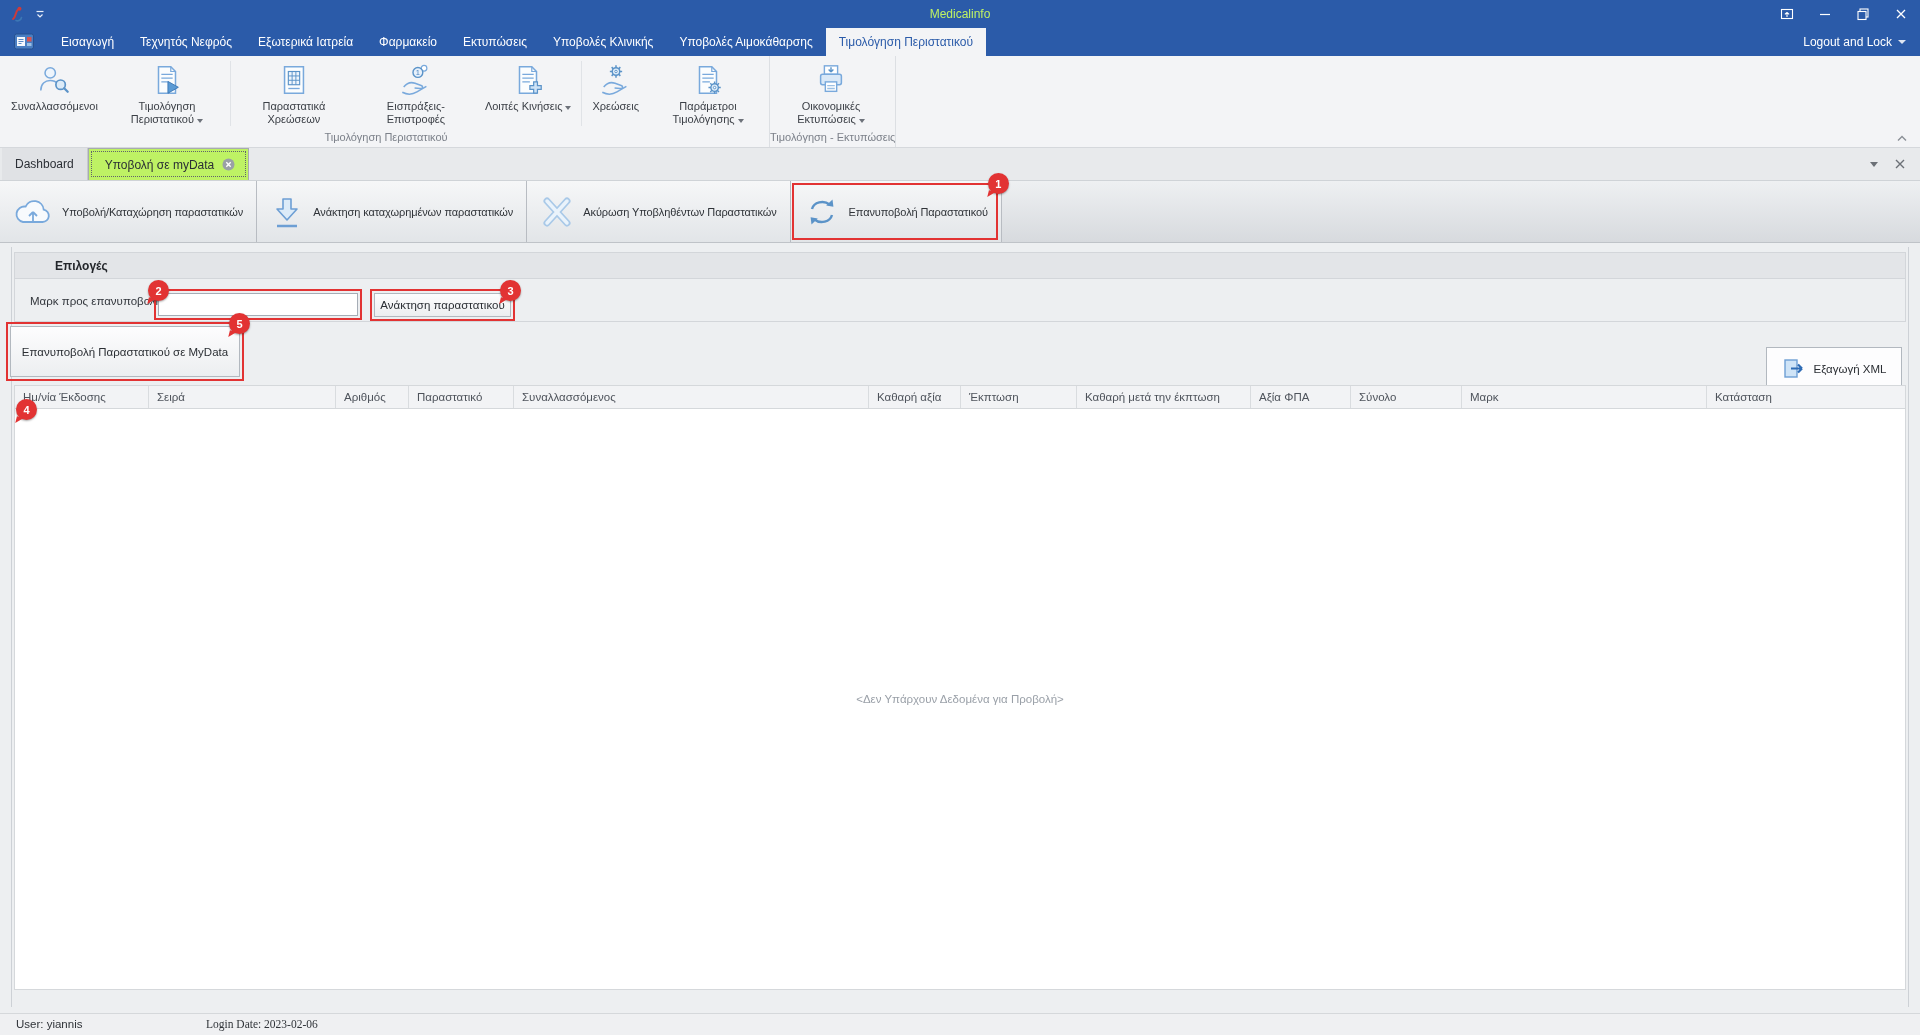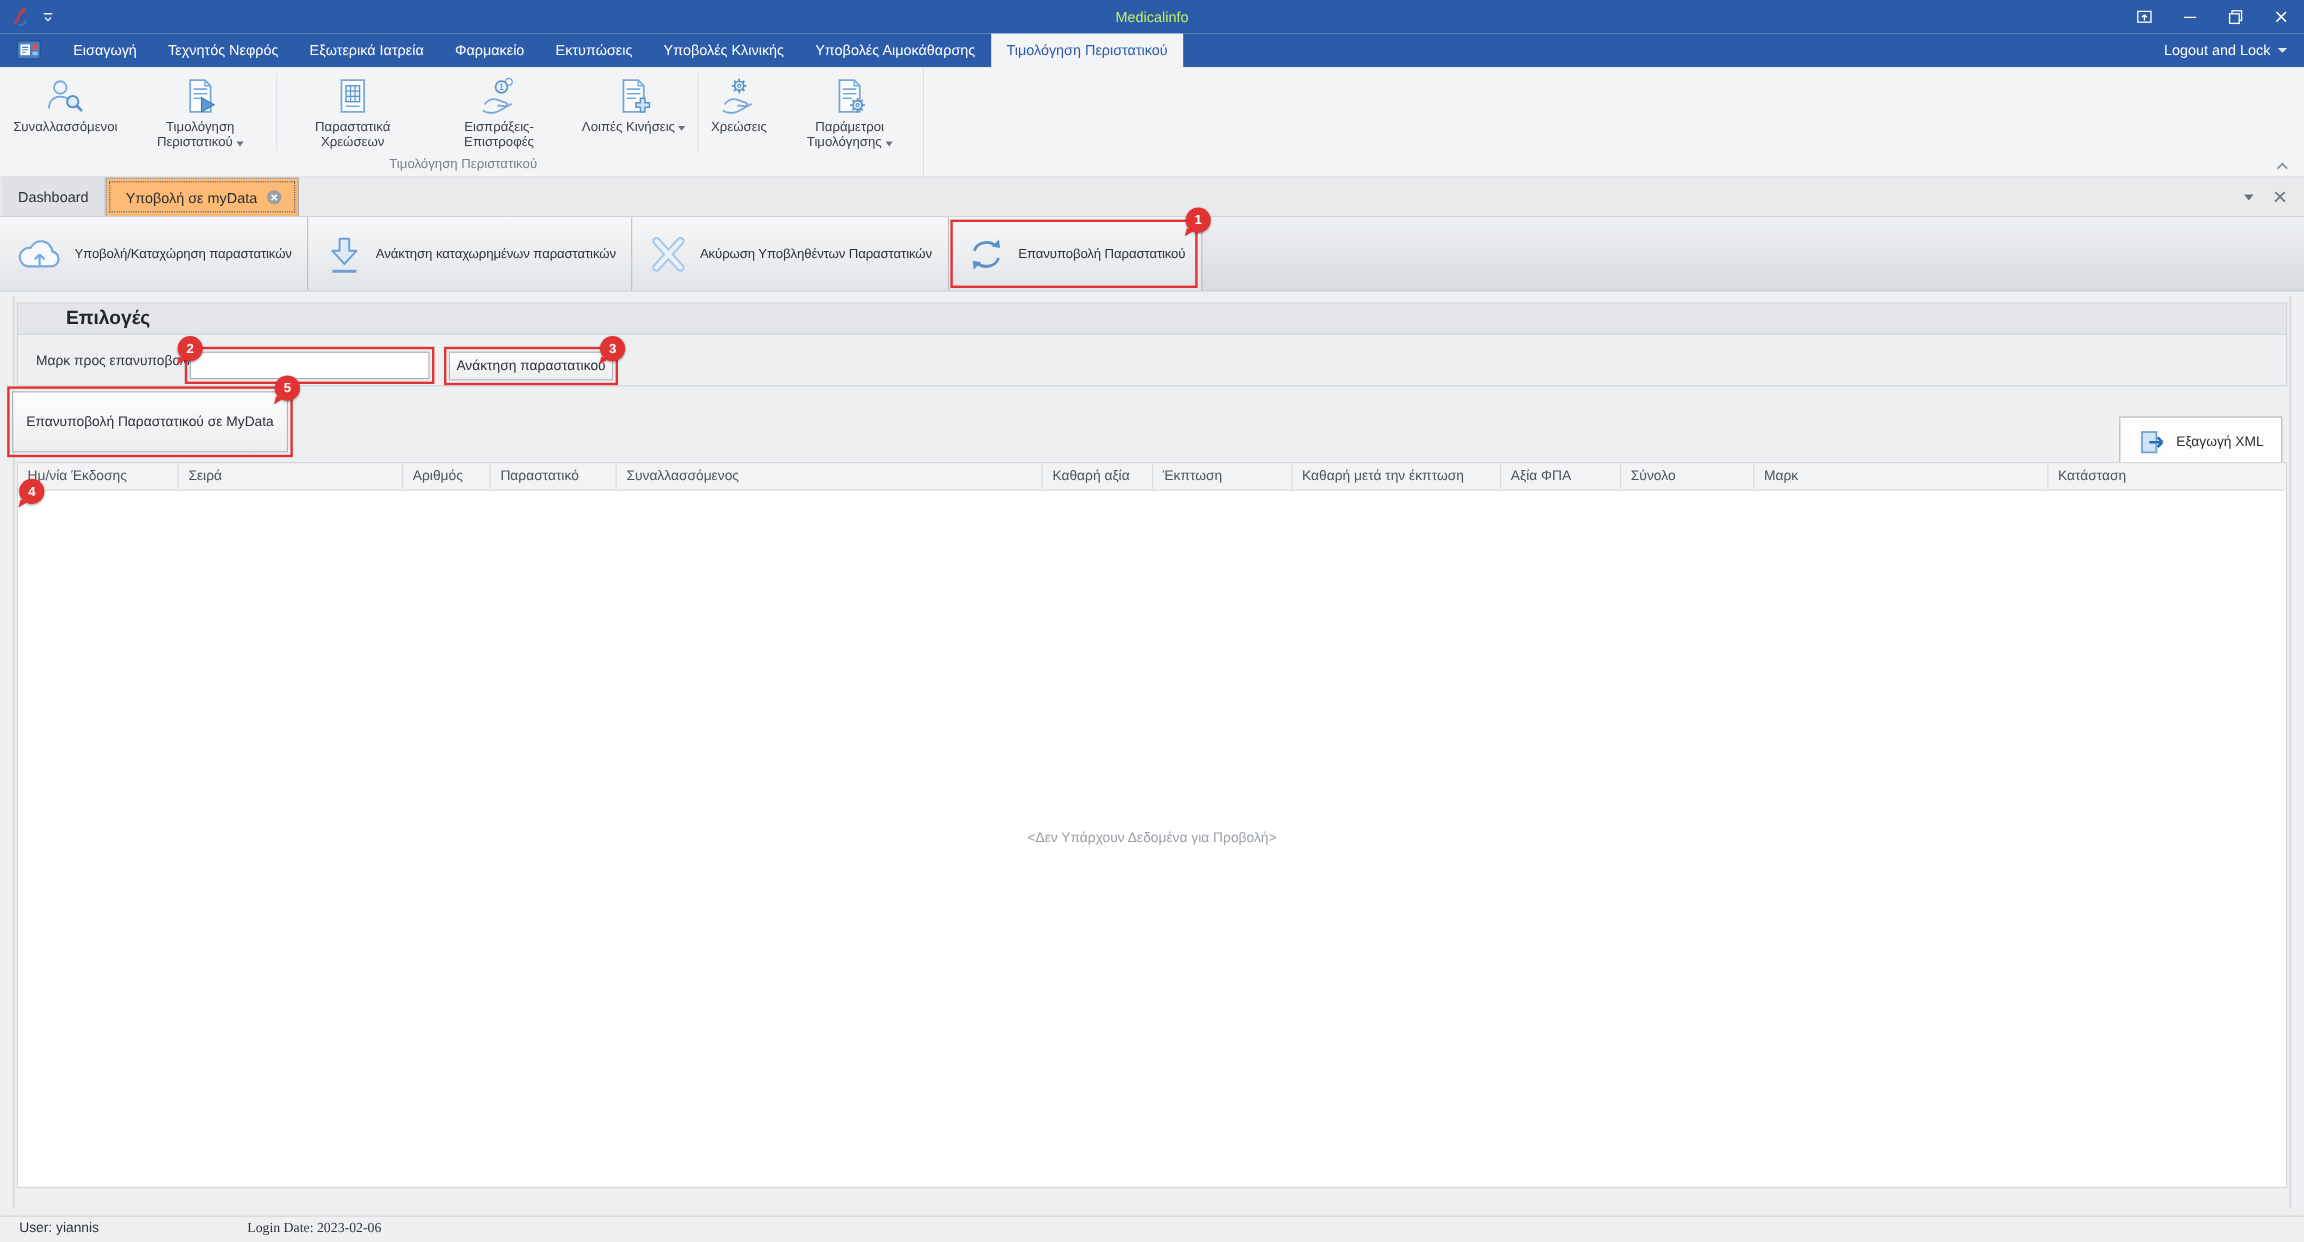--- a/index.html
+++ b/index.html
@@ -35,33 +35,33 @@
   .rb-btn { display:flex; flex-direction:column; align-items:center; padding:2px 8px 0; font-size:11px; line-height:13px; color:#3c4047; text-align:center; max-width:122px; cursor:default; }
   .rb-icon { height:40px; display:flex; align-items:center; }
   .rb-sep { width:1px; background:#e0e3e7; margin:3px 2px; }
   .rb-caption { height:18px; line-height:16px; text-align:center; color:#7c818a; font-size:11px; }
   .dd-arrow { display:inline-block; width:0; height:0; border-left:3.5px solid transparent; border-right:3.5px solid transparent; border-top:4px solid #6d727a; margin-left:3px; }
   #ribbon-collapse { position:absolute; right:10px; bottom:4px; }
 
   
   #tabstrip { position:absolute; top:148px; left:0; right:0; height:33px; background:#e8eaec; border-bottom:1px solid #cfd3d7; display:flex; align-items:stretch; padding-left:2px; }
   .doc-tab { display:flex; align-items:center; gap:8px; padding:0 13px; font-size:12px; color:#2b2f35; background:#e0e2e5; border-right:1px solid #c6cacd; }
-  .doc-tab.active { background:#fdba74; border:1px solid #a7abb0; border-bottom:none; outline:1px dotted #60646a; outline-offset:-4px;padding-left:16px; }
+  .doc-tab.active { background:#bef264; border:1px solid #a7abb0; border-bottom:none; outline:1px dotted #60646a; outline-offset:-4px;padding-left:16px; }
   .strip-icons { margin-left:auto; display:flex; align-items:center; gap:16px; padding-right:14px; }
   .dd-gray { width:0; height:0; border-left:4px solid transparent; border-right:4px solid transparent; border-top:5px solid #6b7076; }
 
   
   #toolbar { position:absolute; top:181px; left:0; right:0; height:62px; background:linear-gradient(#eef0f2,#d7dade); border-bottom:1px solid #bfc3c8; display:flex; }
   .tb-btn { position:relative; display:flex; align-items:center; gap:9px; padding:0 13px; border-right:1px solid #b8bcc2; background:linear-gradient(#f6f7f8,#e2e5e8); font-size:11px; letter-spacing:-0.1px; color:#2f3338; white-space:nowrap; }
 
   
   #panel { position:absolute; top:243px; left:0; right:0; height:770px; background:#edeff1; }
   #panel .side-line { position:absolute; top:4px; bottom:6px; width:1px; background:#cdd1d6; }
   #optbox { position:absolute; top:9px; left:14px; right:14px; height:70px; border:1px solid #d3d6da; }
-  #optcap { height:26px; background:#e3e5e8; border-bottom:1px solid #d3d6da; display:flex; align-items:center; padding-left:40px; font-weight:bold; font-size:16px; color:#23262b; }
+  #optcap { height:26px; background:#e3e5e8; border-bottom:1px solid #d3d6da; display:flex; align-items:center; padding-left:40px; font-weight:bold; font-size:12px; color:#23262b; }
   .mark-label { position:absolute; left:30px; top:52px; font-size:11.5px; color:#33373d; }
   .ann-wrap { position:absolute; }
   .ann-rect { position:absolute; inset:-4px; border:2px solid #e23333; pointer-events:none; z-index:4; }
   .mark-input { width:200px; height:23px; border:1px solid #a6adb6; background:#fff; font-size:12px; padding:0 4px; font-family:"Liberation Sans",sans-serif; }
   .btn { background:linear-gradient(#fdfdfe,#eceef0); border:1px solid #b2b8bf; font-size:11.5px; color:#2b2f34; display:flex; align-items:center; justify-content:center; cursor:default; font-family:"Liberation Sans",sans-serif; }
   #retrieve-btn { width:137px; height:24px; }
   #resubmit-btn { width:230px; height:51px; }
   #export-btn { position:absolute; left:1766px; top:104px; width:136px; height:43px; gap:8px; background:#fdfdfe; }
 
   .badge { position:absolute; width:21px; height:21px; border-radius:50%; background:#e23333; color:#fff; font-size:11px; font-weight:bold; display:flex; align-items:center; justify-content:center; z-index:6; box-shadow:0 1px 2px rgba(0,0,0,.35); }
@@ -245,20 +245,37 @@
               <path d="M12 12 h12 M12 16 h12 M12 20 h8" stroke="#79a9dc" stroke-width="1.5"></path>
               <circle cx="25" cy="26" r="4" fill="#dcebf8" stroke="#5b93c8" stroke-width="1.5"></circle>
               <circle cx="25" cy="26" r="1.3" fill="#fff" stroke="#5b93c8" stroke-width="1"></circle>
               <path d="M25 19.5 v2.5 M25 30 v2.5 M18.5 26 h2.5 M29 26 h2.5 M20.4 21.4 l1.8 1.8 M27.8 28.8 l1.8 1.8 M29.6 21.4 l-1.8 1.8 M22.2 28.8 l-1.8 1.8" stroke="#5b93c8" stroke-width="1.5"></path>
             </svg>
           </span>
           <div class="rb-lbl">Παράμετροι Τιμολόγησης<span class="dd-arrow"></span></div>
         </div>
       </div>
       <div class="rb-caption">Τιμολόγηση Περιστατικού</div>
+    </div>
+    <div class="rb-group">
+      <div class="rb-buttons">
+        <div class="rb-btn">
+          <span class="rb-icon icon">
+            <svg width="34" height="34" viewBox="0 0 36 36">
+              <rect x="11" y="3" width="14" height="9" fill="#fff" stroke="#79a9dc" stroke-width="1.5"></rect>
+              <path d="M18 4.5 v5 M18 9.5 l-2.5 -2.5 M18 9.5 l2.5 -2.5" stroke="#5b93c8" stroke-width="1.5" fill="none"></path>
+              <rect x="7" y="12" width="22" height="11" rx="2" fill="#d9e8f7" stroke="#79a9dc" stroke-width="1.6"></rect>
+              <rect x="12" y="20" width="12" height="10" fill="#fff" stroke="#79a9dc" stroke-width="1.5"></rect>
+              <path d="M14 24 h8 M14 27 h8" stroke="#9cc0e4" stroke-width="1.4"></path>
+            </svg>
+          </span>
+          <div class="rb-lbl">Οικονομικές Εκτυπώσεις<span class="dd-arrow"></span></div>
+        </div>
+      </div>
+      <div class="rb-caption">Τιμολόγηση - Εκτυπώσεις</div>
     </div>
     <span id="ribbon-collapse" class="icon">
       <svg width="16" height="12" viewBox="0 0 16 12">
         <path d="M4 9.5 L8 5.5 L12 9.5" stroke="#8a8f96" stroke-width="1.4" fill="none"></path>
       </svg>
     </span>
 </div>
 
 <div id="tabstrip">
   <div id="doc-tabs" style="display:flex;align-items:stretch;">

